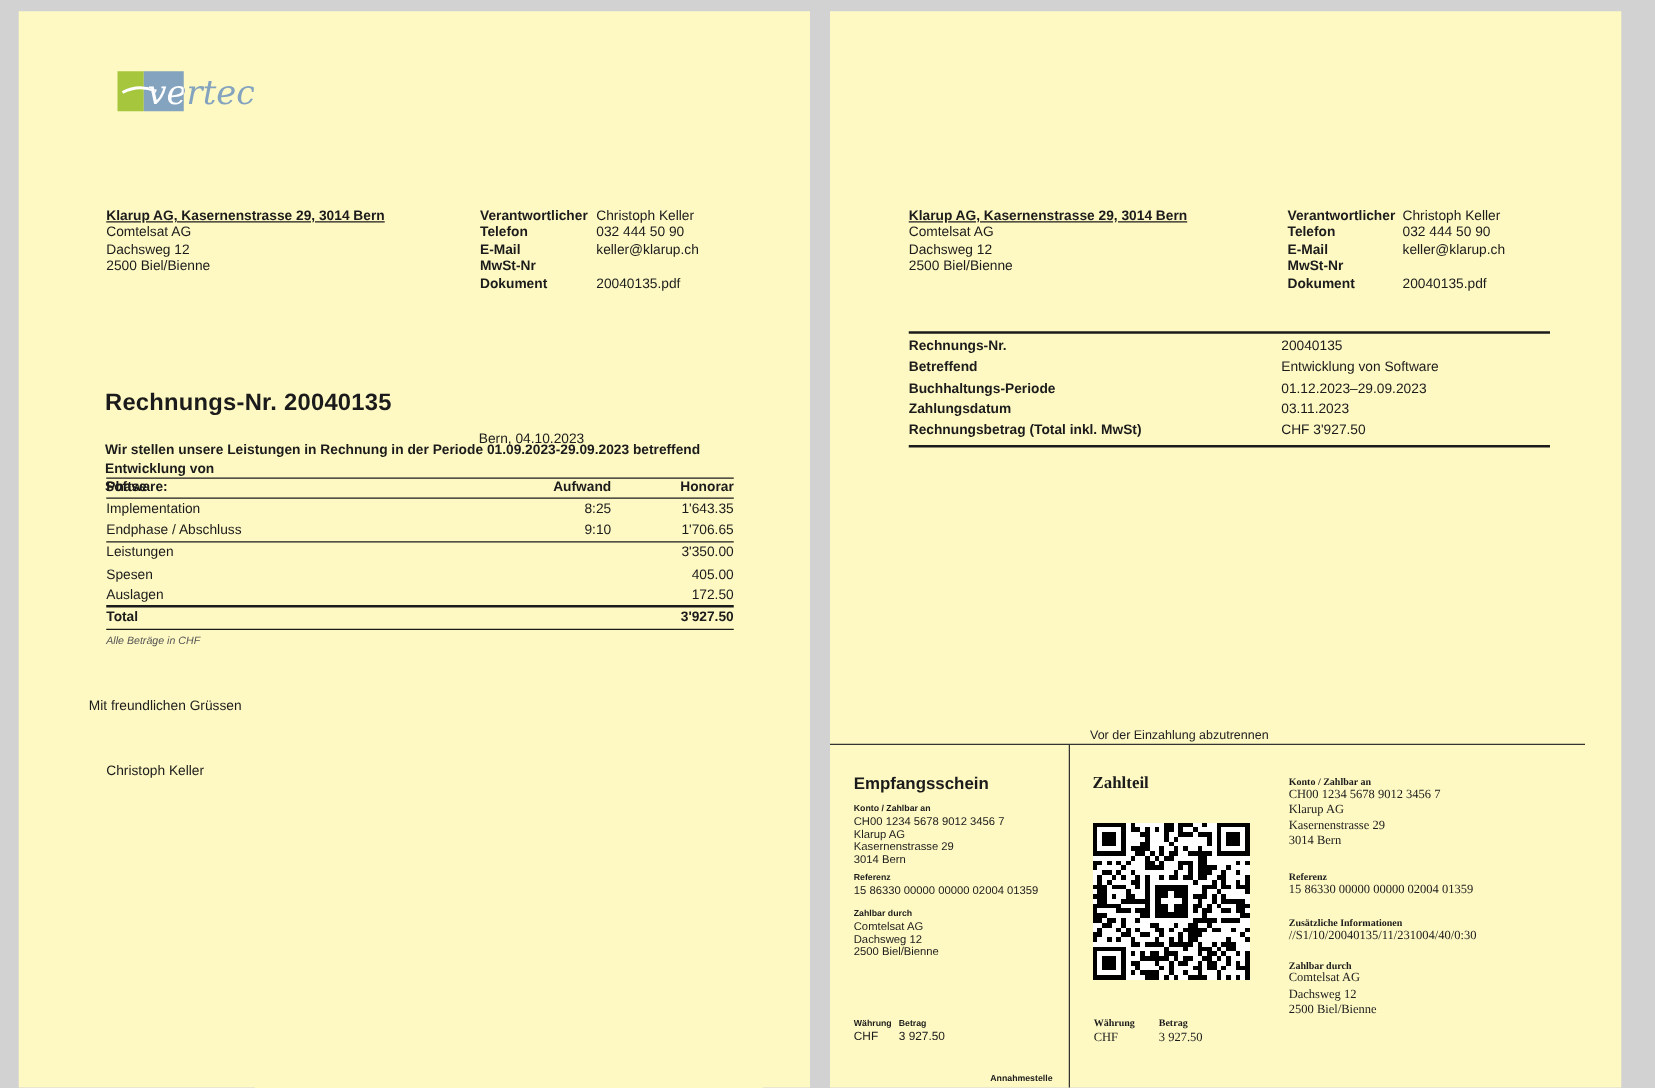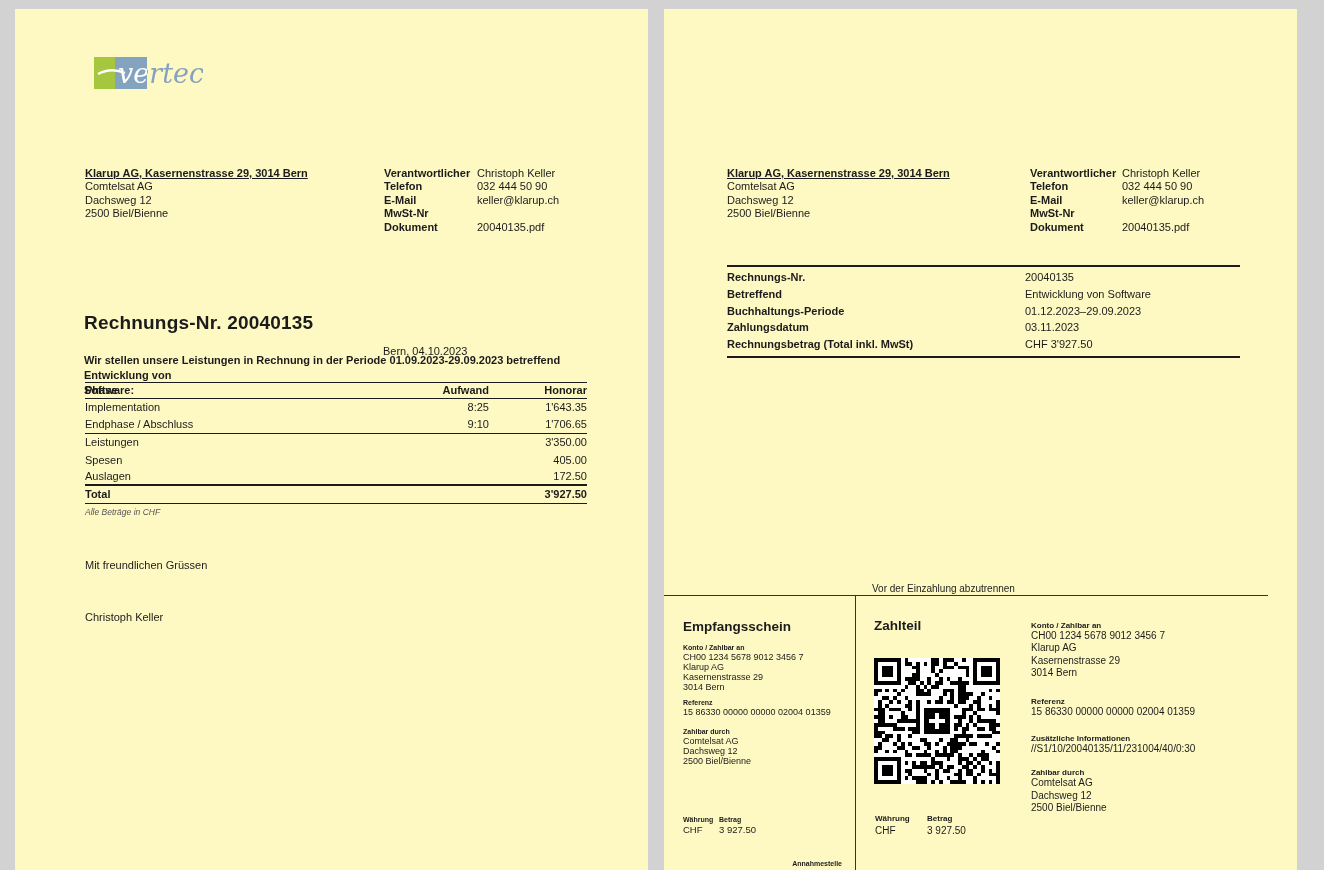--- a/index.html
+++ b/index.html
@@ -39,21 +39,21 @@
 
   .items-table { position:absolute; left:70px; top:373px; width:502px; font-size:11px; }
   .t-row { display:grid; grid-template-columns:312px 92px 98px; align-items:center; height:17.5px; }
   .t-head { font-weight:bold; height:16.5px; border-top:1px solid #1b1b1b; border-bottom:1px solid #1b1b1b; }
   .t-sep  { border-bottom:1px solid #1b1b1b; }
   .t-pre-total { border-bottom:2px solid #1b1b1b; }
   .t-total { font-weight:bold; border-bottom:1.6px solid #1b1b1b; }
   .num { text-align:right; }
   .footnote { position:absolute; left:70px; top:498px; font-size:8.5px; font-style:italic; color:#555; }
 
-  .greeting  { position:absolute; left:70px; top:550px; font-size:11px; }
+  .greeting  { position:absolute; left:56px; top:550px; font-size:11px; }
   .signature { position:absolute; left:70px; top:602px; font-size:11px; }
 
   
   .summary {
     position:absolute; left:63px; top:256px; width:513px;
     border-top:2px solid #1b1b1b; border-bottom:2.5px solid #1b1b1b;
     padding:2px 0 3px 0; font-size:11px;
   }
   .s-row { display:grid; grid-template-columns:298px auto; line-height:16.8px; }
   .s-row .lbl { font-weight:bold; }
@@ -72,21 +72,21 @@
   .r-label { font-size:7px; font-weight:bold; line-height:8px; }
   .r-val   { font-size:9px; line-height:10px; }
   .g-konto    { margin-top:10px; }
   .g-referenz { margin-top:7px; }
   .g-zahlbar  { margin-top:11px; }
   .r-amounts { position:absolute; left:19px; top:220px; display:flex; }
   .r-amounts .col1 { width:36px; }
   .r-amounts .r-val { font-size:9.5px; line-height:11px; }
   .r-accept { position:absolute; right:13px; top:264px; font-size:7px; font-weight:bold; }
 
-  .payment { position:absolute; left:192px; top:0; right:0; height:100%; }
+  .payment { position:absolute; left:192px; top:0; right:0; height:100%;font-family:Liberation Serif, serif; }
   .p-title { position:absolute; left:18px; top:22px; font-size:13.5px; font-weight:bold; }
   .qr-code { position:absolute; left:18px; top:62px; width:126px; height:126px; }
   .p-amounts { position:absolute; left:19px; top:218px; display:flex; }
   .p-amounts .col1 { width:52px; }
   .p-amt-label { font-size:8px; font-weight:bold; line-height:10px; }
   .p-amt-val { font-size:10px; line-height:13px; }
   .p-info { position:absolute; left:175px; top:25px; width:250px; }
   .p-label { font-size:8px; font-weight:bold; line-height:9px; }
   .p-val   { font-size:10px; line-height:12.4px; }
   .pg-referenz { margin-top:17px; }

